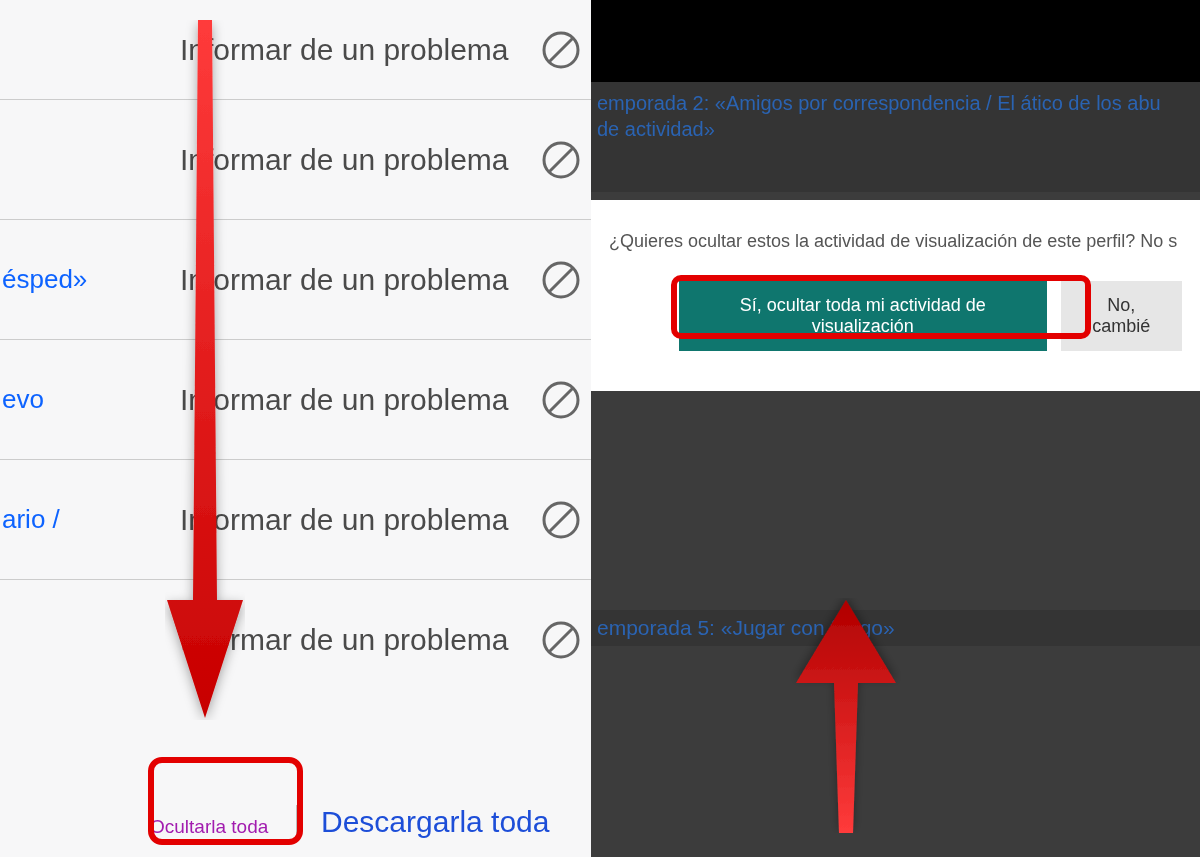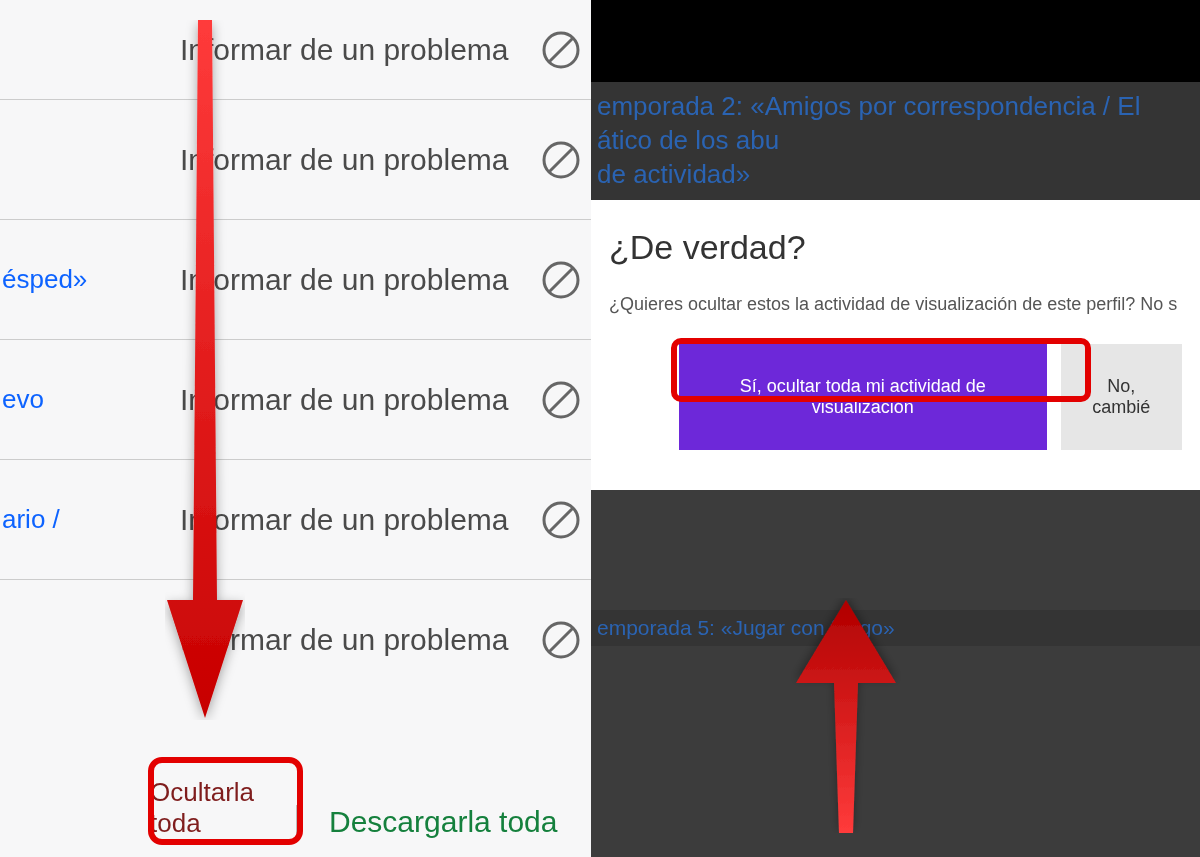--- a/index.html
+++ b/index.html
@@ -12,40 +12,40 @@
   .row { display:flex; align-items:center; height:120px; border-bottom:1px solid #ccc; position:relative; }
   .row:first-child { border-top: none; }
   .side-link { position:absolute; left:0; font-size:26px; color:#0d63ff; padding-left:2px; }
   .report { color:#4a4a4a; font-size:30px; position:absolute; left:180px; }
   .ban-icon { position:absolute; right:10px; width:40px; height:40px; }
   .ban-icon svg { width:40px; height:40px; }
   .ban-icon circle { stroke:#666; stroke-width:3; fill:none; }
   .ban-icon line { stroke:#666; stroke-width:3; }
 
   .bottom-links { position:absolute; bottom:18px; left:150px; display:flex; align-items:flex-end; gap:6px; }
-  .hide-all { color:#7f1d1d; font-size:26px; line-height:1.2; display:block; }
-  .download-all { color:#15803d; font-size:30px; margin-left:16px; }
+  .hide-all { color:#a21caf; font-size:19px; line-height:1.2; display:block; }
+  .download-all { color:#1d4ed8; font-size:30px; margin-left:8px; }
   .vsep { width:1px; height:30px; background:#bbb; margin:0 10px 4px 10px; }
 
   .highlight-left { position:absolute; bottom:12px; left:148px; width:155px; height:88px; border:6px solid #e30000; border-radius:14px; pointer-events:none; }
 
   
   .arrow-left { position:absolute; left:165px; top:20px; width:80px; height:700px; pointer-events:none; }
 
   
   .black-bar { background:#000; height:82px; width:100%; }
-  .ep-text { color:#2a63b2; font-size:26px; padding:8px 6px; line-height:1.3; background:#343434; }
+  .ep-text { color:#2a63b2; font-size:20px; padding:8px 6px; line-height:1.3; background:#343434; }
   .dark-block { background:#343434; height:42px; }
 
   .modal { background:#fff; position:absolute; left:0; right:0; top:200px; padding:28px 18px 40px 18px; }
   .modal h2 { font-size:34px; color:#333; font-weight:500; margin-bottom:24px; }
   .modal p { color:#555; font-size:18px; line-height:1.5; margin-bottom:14px; }
   .modal .link { color:#0d63ff; }
   .btn-row { margin-top:26px; display:flex; align-items:stretch; gap:14px; position:relative; padding-left:70px;}
-  .btn-primary { background:#6d28d9; color:#fff; font-size:18px; padding:32px 18px; border:none; cursor:pointer; position:relative; }
+  .btn-primary { background:#0f766e; color:#fff; font-size:18px; padding:14px 18px; border:none; cursor:pointer; position:relative; }
   .btn-secondary { background:#e6e6e6; color:#333; font-size:18px; padding:14px 18px; border:none; cursor:pointer; }
   .highlight-right { position:absolute; border:6px solid #e30000; border-radius:10px; pointer-events:none; left:62px; top:-6px; width:420px; height:64px; }
 
   .after-modal { position:absolute; top:610px; left:0; right:0; }
   .ep-text2 { color:#2a63b2; font-size:21px; padding:6px 6px; background:#343434; }
   .acct { background:#343434; color:#6b6b6b; font-size:19px; padding:24px 8px; margin-top:40px; }
 
   
   .arrow-right { position:absolute; left:200px; top:598px; width:110px; height:235px; pointer-events:none; transform: scaleY(-1); }
 
@@ -143,21 +143,20 @@
 
   <div class="right-panel">
     <div class="black-bar"></div>
     <div class="ep-text">
       <span>emporada 2: «Amigos por correspondencia / El ático de los abu</span><br>
       <span>de actividad»</span>
     </div>
     <div class="dark-block"></div>
 
     <div class="modal">
-      <h2>¿De verdad?</h2>
       <p>¿Quieres ocultar estos la actividad de visualización de este perfil? No s</p>
       <div class="btn-row">
         <button class="btn-primary">Sí, ocultar toda mi actividad de visualización</button>
         <button class="btn-secondary">No, cambié </button>
         <div class="highlight-right"></div>
       </div>
     </div>
 
     <div class="after-modal">
       <div class="ep-text2">emporada 5: «Jugar con fuego»</div>

